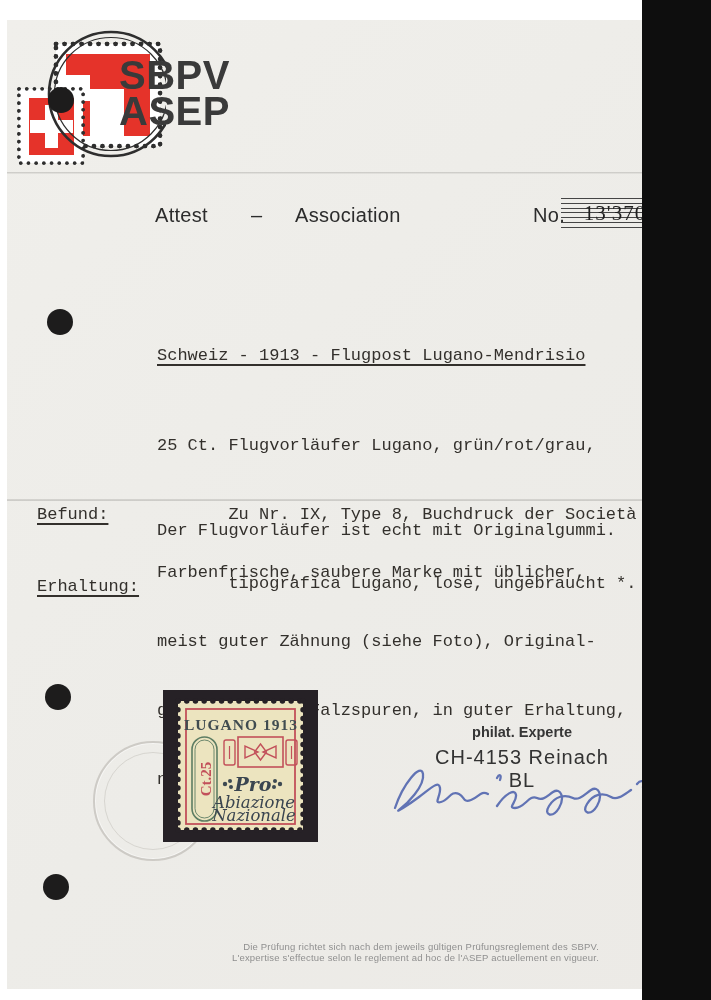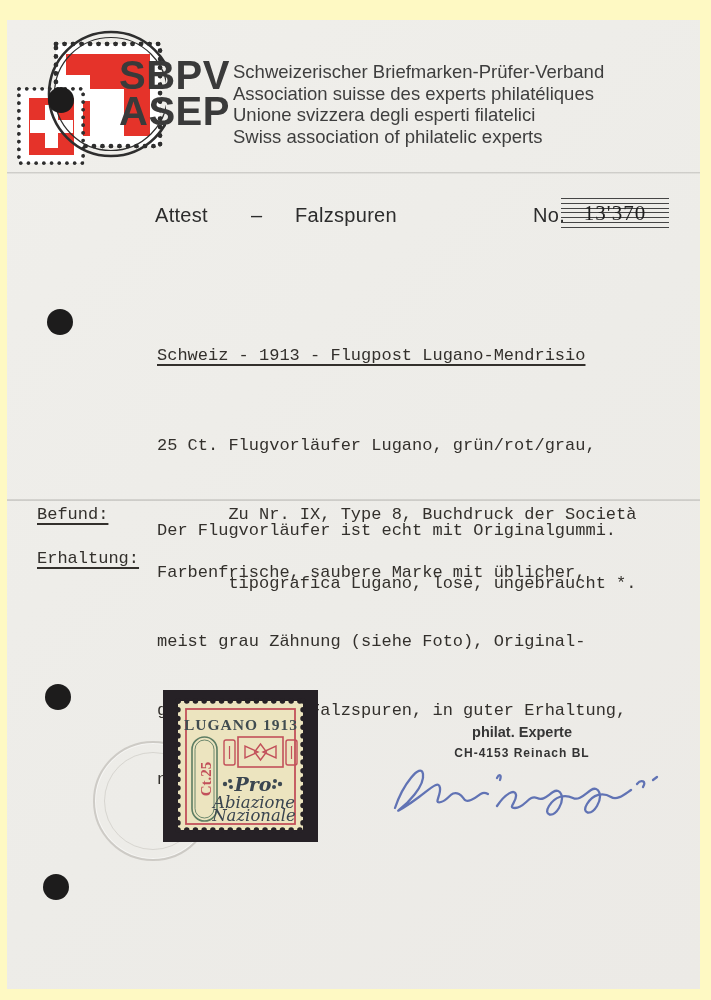--- a/index.html
+++ b/index.html
@@ -1,16 +1,16 @@
 <!DOCTYPE html>
 <html><head>
 <meta charset="utf-8">
 <style>
   html,body{margin:0;padding:0;background:#0e0e0e;}
-  .stage{position:relative;width:711px;height:1000px;background:#fef9c3;overflow:hidden;
+  .stage{position:relative;width:642px;height:1000px;background:#ffffff;overflow:hidden;
          font-family:"Liberation Sans",sans-serif;}
   .paper{position:absolute;left:7px;top:20px;width:693px;height:969px;
          background:linear-gradient(135deg,#f0efeb 0%,#edecE8 55%,#eceae6 100%);}
   .abs{position:absolute;}
 
   
   .brand-abbr{font-size:40px;font-weight:700;line-height:36px;color:#3a3a3a;letter-spacing:.5px;}
   .org-names{font-size:18.5px;line-height:21.6px;color:#3e3e3e;}
   .head-rule{height:2px;background:linear-gradient(#c6c5c1,#e9e8e4);}
 
@@ -34,21 +34,21 @@
 
   
   .seal{position:absolute;width:116px;height:116px;border-radius:50%;
         border:2px solid rgba(110,105,95,.25);box-shadow:inset 0 0 0 1px rgba(255,255,255,.5);}
   .seal::after{content:"";position:absolute;left:9px;top:9px;right:9px;bottom:9px;border-radius:50%;
         border:1px solid rgba(110,105,95,.18);}
 
   
   .expert-name{font-size:20px;font-weight:700;color:#2b2b2b;letter-spacing:.5px;}
   .expert-title{font-size:14.5px;font-weight:700;color:#363636;margin-top:24px;}
-  .expert-addr{font-size:12px;font-weight:700;color:#333;letter-spacing:1px;}
+  .expert-addr{font-size:20px;font-weight:400;color:#333;letter-spacing:1px;}
   .expert-block{width:190px;text-align:center;}
   .expert-block div{margin-bottom:6px;}
 
   
   .fineprint{font-size:9.5px;line-height:11px;color:#8f8f8f;text-align:right;letter-spacing:.2px;}
 </style>
 </head>
 <body>
 
 <div class="stage">
@@ -72,54 +72,48 @@
 
     <circle cx="95" cy="67" r="62" fill="none" stroke="#2e2e2e" stroke-width="2.6"></circle>
     <circle cx="95" cy="67" r="56.5" fill="none" stroke="#2e2e2e" stroke-width="1.2"></circle>
   </svg>
 
   <div class="abs brand-abbr" style="left:119px;top:57px;">
     <div>SBPV</div>
     <div>ASEP</div>
   </div>
 
-  <div class="abs org-names" style="left:233px;top:61px;">
-    <div>Schweizerischer Briefmarken-Prüfer-Verband</div>
-    <div>Association suisse des experts philatéliques</div>
-    <div>Unione svizzera degli esperti filatelici</div>
-    <div>Swiss association of philatelic experts</div>
-  </div>
 
   <div class="abs head-rule" style="left:7px;top:172px;width:693px;"></div>
 
   <span class="abs attest-word" style="left:155px;top:204px;">Attest</span>
   <span class="abs attest-word" style="left:251px;top:204px;">–</span>
-  <span class="abs attest-word" style="left:295px;top:204px;">Falzspuren</span>
+  <span class="abs attest-word" style="left:295px;top:204px;">Association</span>
   <span class="abs attest-word" style="left:533px;top:204px;">No.</span>
   <div class="abs no-field" style="left:561px;top:198px;">
     <span>13'370</span>
   </div>
 
   <div class="abs mono u" style="left:157px;top:312px;">Schweiz - 1913 - Flugpost Lugano-Mendrisio</div>
 
   <div class="abs mono" style="left:157px;top:388px;">
     <div>25 Ct. Flugvorläufer Lugano, grün/rot/grau,</div>
     <div>       Zu Nr. IX, Type 8, Buchdruck der Società</div>
     <div>       tipografica Lugano, lose, ungebraucht *.</div>
   </div>
 
   <div class="abs mono u" style="left:37px;top:471px;">Befund:</div>
   <div class="abs mono" style="left:157px;top:487px;margin-top:32px;">Der Flugvorläufer ist echt mit Originalgummi.</div>
 
   <div class="abs crease" style="left:7px;top:499px;width:693px;"></div>
 
-  <div class="abs mono u" style="left:37px;top:515px;">Erhaltung:</div>
+  <div class="abs mono u" style="left:37px;top:543px;">Erhaltung:</div>
   <div class="abs mono" style="left:157px;top:515px;">
     <div>Farbenfrische, saubere Marke mit üblicher,</div>
-    <div>meist grau Zähnung (siehe Foto), Original-</div>
+    <div>meist guter Zähnung (siehe Foto), Original-</div>
     <div>gummi mit Falz/Falzspuren, in guter Erhaltung,</div>
     <div>nicht repariert.</div>
   </div>
 
 
   <div class="seal" style="left:93px;top:741px;"></div>
 
   <svg class="abs" style="left:163px;top:690px;" width="155" height="152" viewBox="0 0 155 152">
     <rect x="0" y="0" width="155" height="152" fill="#262126"></rect>
     <rect x="15" y="11" width="125" height="129" fill="#ece4bf"></rect>
@@ -169,13 +163,17 @@
       <path d="M252 34 C256 29 262 31 258 37"></path>
       <path d="M268 30 L272 27"></path>
     </g>
   </svg>
 
   <div class="hole" style="left:48px;top:87px;"></div>
   <div class="hole" style="left:47px;top:309px;"></div>
   <div class="hole" style="left:45px;top:684px;"></div>
   <div class="hole" style="left:43px;top:874px;"></div>
 
+  <div class="abs fineprint" style="right:43px;top:941px;">
+    <div>Die Prüfung richtet sich nach dem jeweils gültigen Prüfungsreglement des SBPV.</div>
+    <div>L'expertise s'effectue selon le reglement ad hoc de l'ASEP actuellement en vigueur.</div>
+  </div>
 </div>
 
 </body></html>

